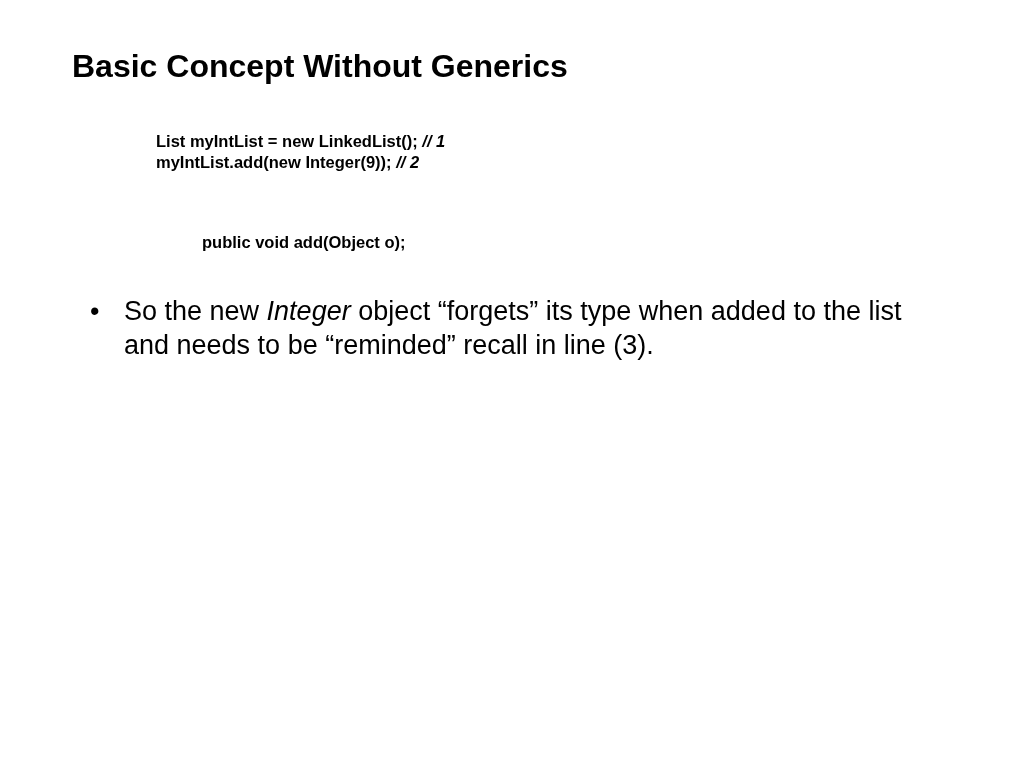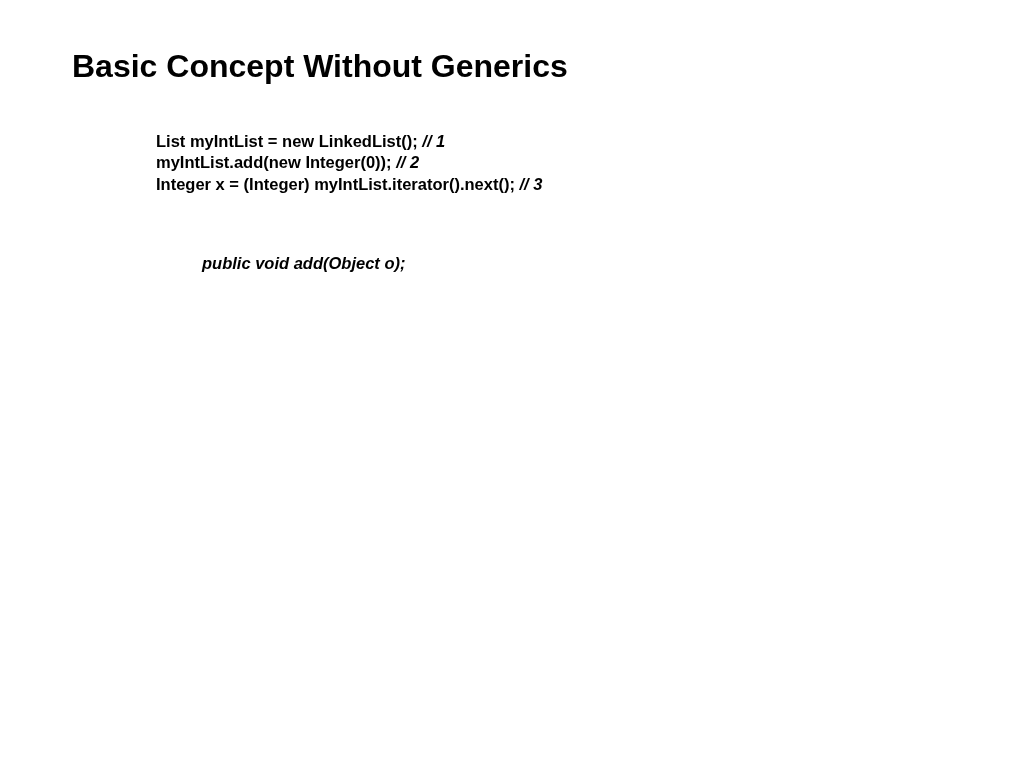--- a/index.html
+++ b/index.html
@@ -35,21 +35,20 @@
     font-style: italic;
   }
   .code-inline {
     margin-left: 130px;
     font-size: 16.5px;
     font-weight: bold;
     line-height: 1.3;
     font-family: Arial, Helvetica, sans-serif;
     margin-top: 38px;
     margin-bottom: 42px;
-    font-style: italic;
   }
   ul.bullets {
     list-style: none;
     padding: 0;
     margin: 0 0 0 18px;
   }
   ul.bullets > li {
     position: relative;
     padding-left: 34px;
     font-size: 27px;
@@ -69,23 +68,23 @@
 </style>
 </head>
 <body>
 
 <div class="slide">
 
   <h1 class="title">Basic Concept Without Generics</h1>
 
   <div class="code-block">
     <div><span>List myIntList = new LinkedList();</span><span class="comment"> // 1</span></div>
-    <div><span>myIntList.add(new Integer(0));</span><span class="comment"> // 2</span></div>
-    <div><span>Integer x = (Integer) myIntList.iterator().next();</span><span class="comment"> // 3</span></div>
+    <div><span>myIntList.add(new Integer(9));</span><span class="comment"> // 2</span></div>
   </div>
 
 
   <div class="code-inline">public void add(Object o);</div>
 
   <ul class="bullets">
+    <li><span>So the new </span><span class="ital">Integer</span><span> object “forgets” its type when added to the list and needs to be “reminded” recall in line (3).</span></li>
   </ul>
 
 </div>
 
 </body></html>

